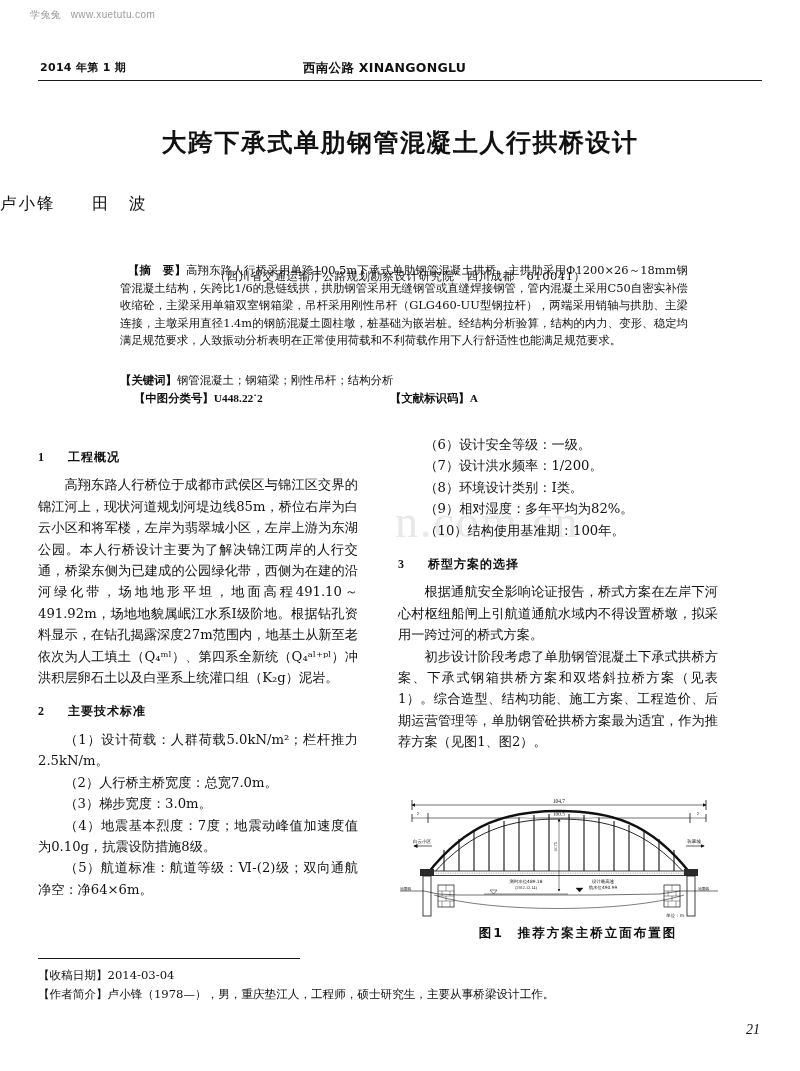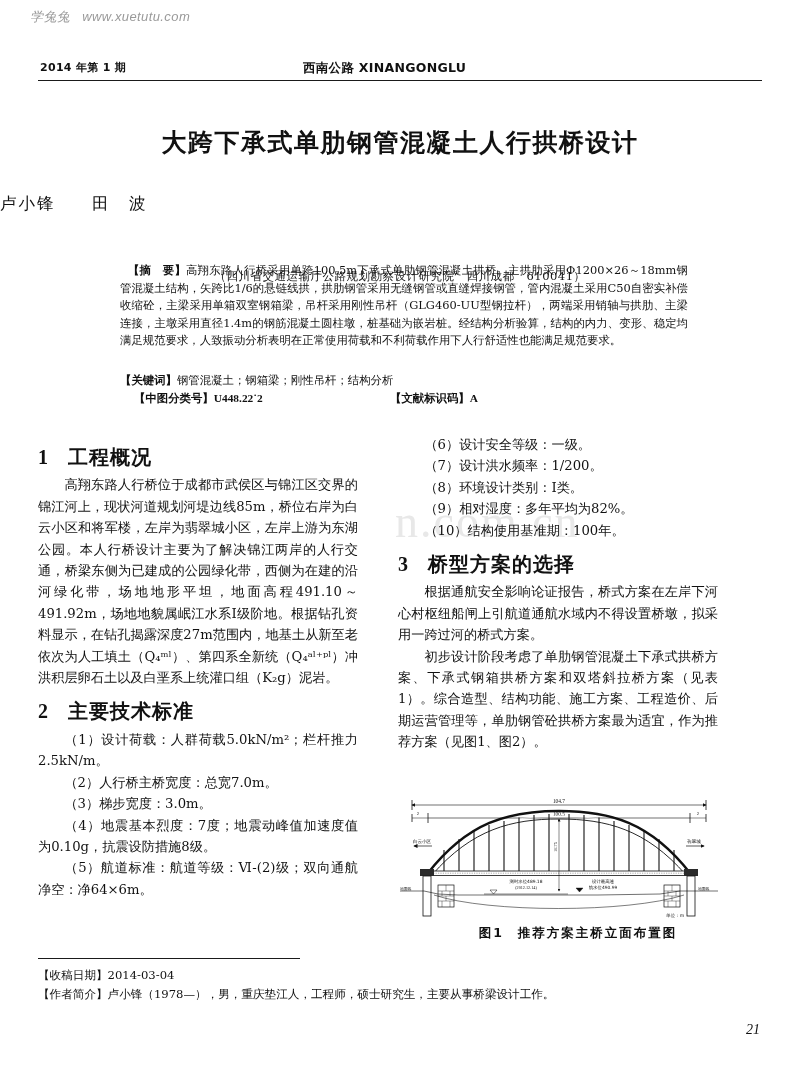--- a/index.html
+++ b/index.html
@@ -19,26 +19,25 @@
     position: absolute;
     inset: 0;
     background: #fff;
   }
 
   
   .wm-top {
     position: absolute;
     left: 30px;
     top: 8px;
-    font-size: 13px;
+    font-size: 10px;
     color: #9a9a9a;
     letter-spacing: .4px;
     font-family: "Liberation Sans", sans-serif;
     white-space: nowrap;
-    font-style: italic;
   }
   .wm-top .wm-cn { font-family: "DejaVu Sans", sans-serif; }
   .wm-center {
     position: absolute;
     left: 120px;
     top: 500px;
     font-size: 46px;
     color: #e6e6e6;
     letter-spacing: 2px;
     font-family: "Liberation Serif", serif;
@@ -182,21 +181,21 @@
     line-height: 21.4px;
     text-align: justify;
     text-justify: inter-ideograph;
     z-index: 2;
   }
   .col-left { left: 38px; }
   .col-right { left: 398px; }
 
   h2.sec {
     font-family: "DejaVu Sans", sans-serif;
-    font-size: 20px;
+    font-size: 12px;
     font-weight: bold;
     margin: 13px 0 6px 0;
     letter-spacing: 1px;
   }
   h2.sec .num {
     display: inline-block;
     width: 30px;
     font-family: "Liberation Serif", serif;
   }
   p.para {

